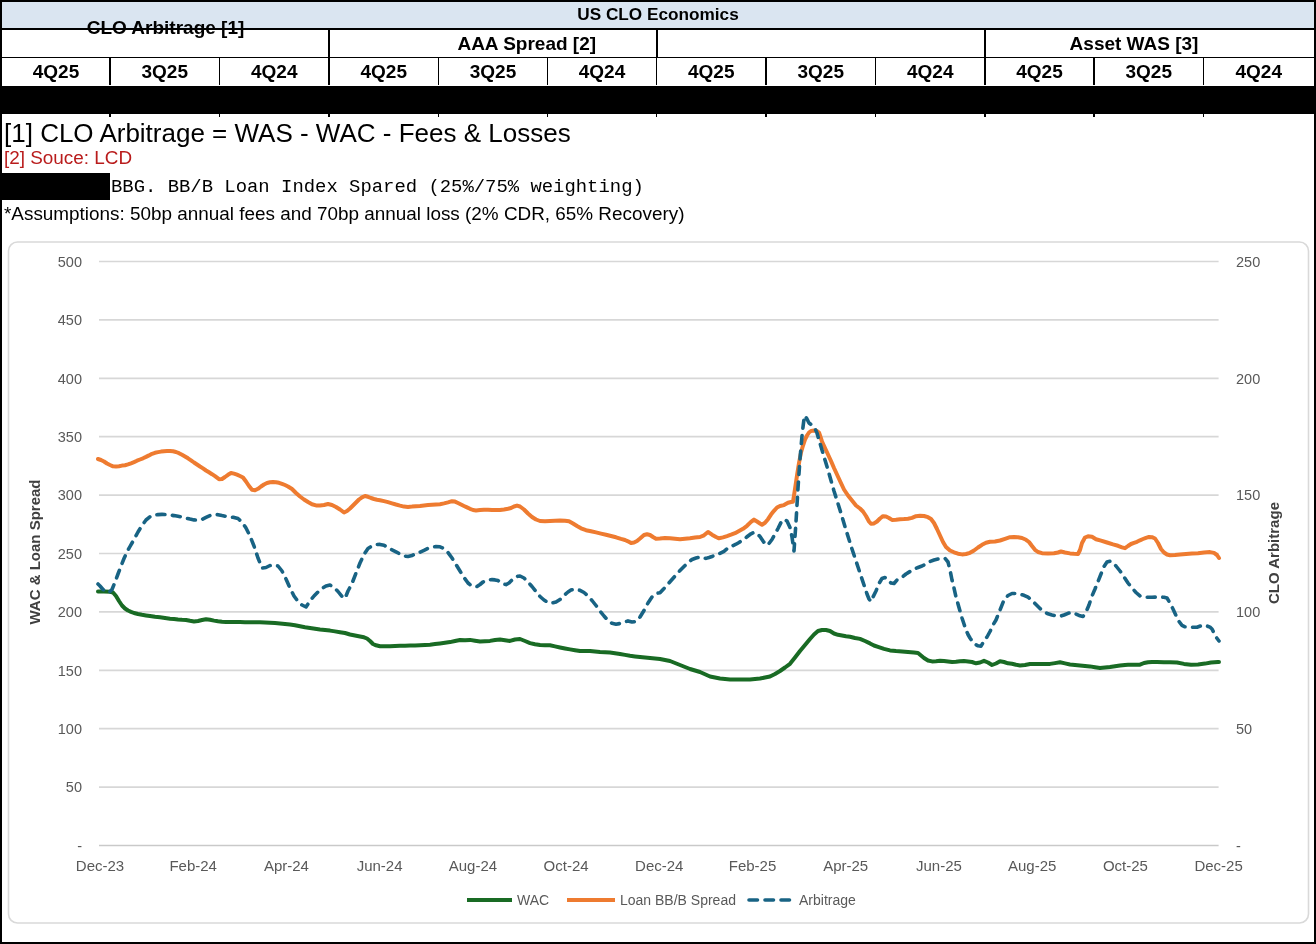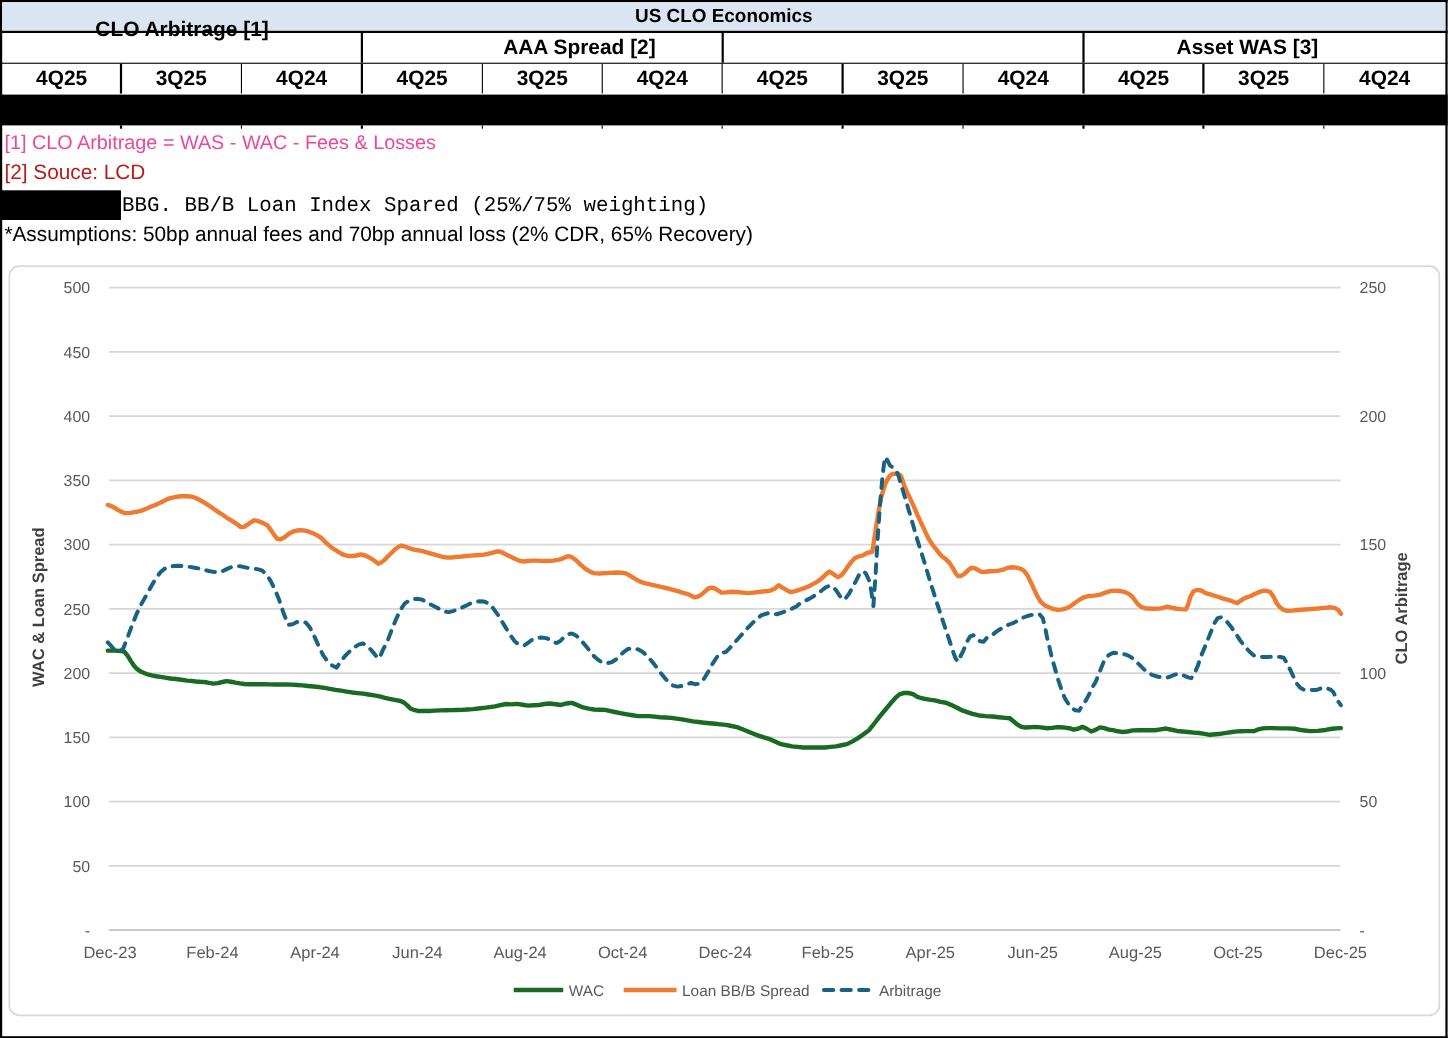--- a/index.html
+++ b/index.html
@@ -51,21 +51,21 @@
 <div class="abs" style="left:218.6px;top:113.5px;width:1.8px;height:3.5px;background:#000"></div>
 <div class="abs" style="left:328.1px;top:113.5px;width:1.8px;height:3.5px;background:#000"></div>
 <div class="abs" style="left:437.6px;top:113.5px;width:1.8px;height:3.5px;background:#000"></div>
 <div class="abs" style="left:546.6px;top:113.5px;width:1.8px;height:3.5px;background:#000"></div>
 <div class="abs" style="left:655.6px;top:113.5px;width:1.8px;height:3.5px;background:#000"></div>
 <div class="abs" style="left:765.1px;top:113.5px;width:1.8px;height:3.5px;background:#000"></div>
 <div class="abs" style="left:874.6px;top:113.5px;width:1.8px;height:3.5px;background:#000"></div>
 <div class="abs" style="left:984.1px;top:113.5px;width:1.8px;height:3.5px;background:#000"></div>
 <div class="abs" style="left:1093.1px;top:113.5px;width:1.8px;height:3.5px;background:#000"></div>
 <div class="abs" style="left:1202.6px;top:113.5px;width:1.8px;height:3.5px;background:#000"></div>
-<div class="abs" style="left:4px;top:120px;font-size:18px;line-height:1;color:#ec4899;white-space:nowrap;">[1] CLO Arbitrage = WAS - WAC - Fees &amp; Losses</div>
+<div class="abs" style="left:4px;top:120px;font-size:26px;line-height:1;color:#000000;white-space:nowrap;">[1] CLO Arbitrage = WAS - WAC - Fees &amp; Losses</div>
 <div class="abs" style="left:4px;top:149px;font-size:18.9px;line-height:1;color:#b91c1c;white-space:nowrap;">[2] Souce: LCD</div>
 <div class="abs" style="left:0;top:173px;width:110px;height:26.5px;background:#000"></div>
 <div class="abs" style="left:111px;top:177.7px;font-size:18.9px;line-height:1;color:#000;white-space:nowrap;font-family:Liberation Mono, monospace;">BBG. BB/B Loan Index Spared (25%/75% weighting)</div>
 <div class="abs" style="left:4px;top:204.6px;font-size:18.9px;line-height:1;color:#000;white-space:nowrap;">*Assumptions: 50bp annual fees and 70bp annual loss (2% CDR, 65% Recovery)</div>
 <svg class="abs" style="left:0;top:0" width="1316" height="944" viewBox="0 0 1316 944">
       <rect x="8.5" y="242" width="1300" height="681" rx="9" fill="none" stroke="#D9D9D9" stroke-width="1.6"></rect>
       <line x1="99" y1="845.5" x2="1218.6" y2="845.5" stroke="#C9C9C9" stroke-width="1.7"></line>
       <line x1="99" y1="787.1" x2="1218.6" y2="787.1" stroke="#D7D7D7" stroke-width="1.7"></line>
       <line x1="99" y1="728.7" x2="1218.6" y2="728.7" stroke="#D7D7D7" stroke-width="1.7"></line>
       <line x1="99" y1="670.3" x2="1218.6" y2="670.3" stroke="#D7D7D7" stroke-width="1.7"></line>

